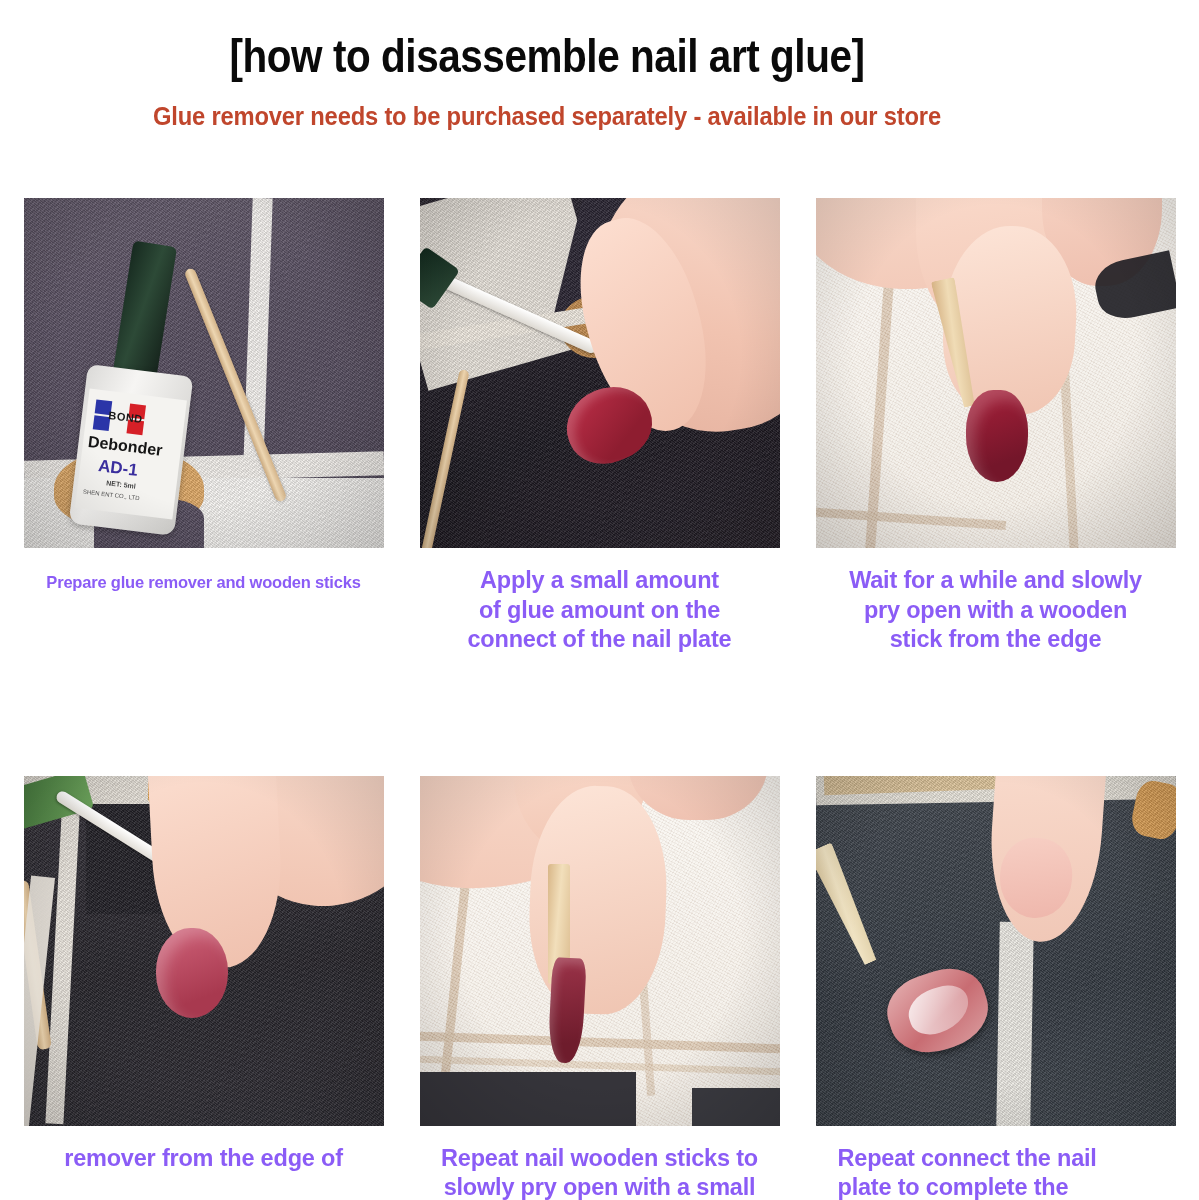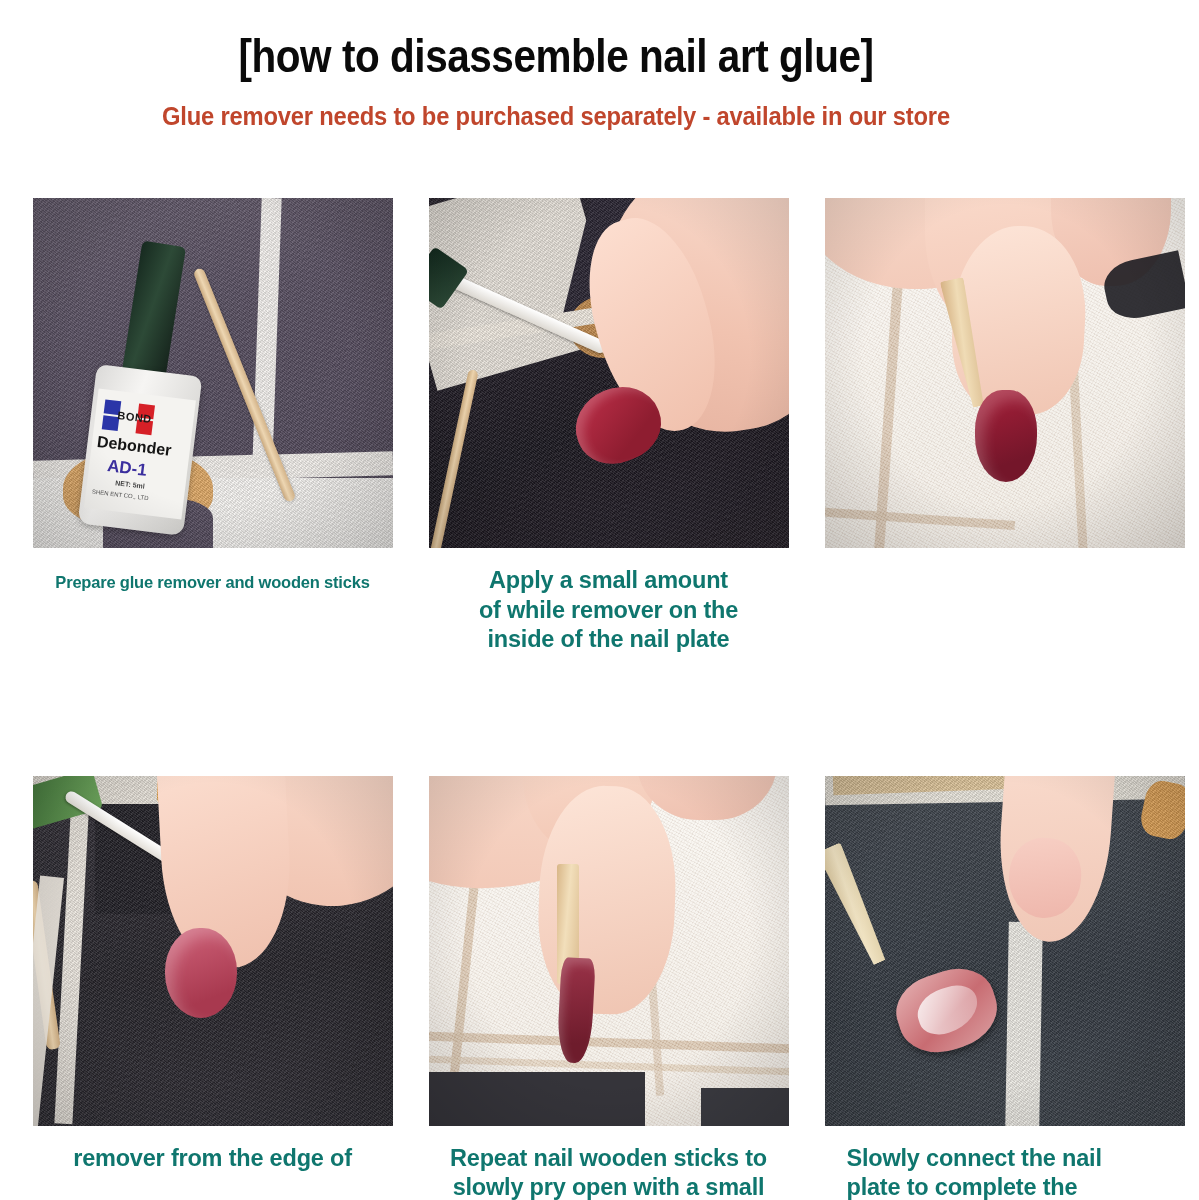--- a/index.html
+++ b/index.html
@@ -2,21 +2,21 @@
 <html><head>
 <meta charset="utf-8">
 <style>
   * { box-sizing: border-box; margin: 0; padding: 0; }
   html, body {
     width: 1199px; height: 1200px;
     background: #ffffff;
     font-family: "Liberation Sans", sans-serif;
     overflow: hidden;
   }
-  .page { position: relative; width: 1094px; height: 1200px; background: #fff; margin-left: 9px; }
+  .page { position: relative; width: 1094px; height: 1200px; background: #fff; }
 
   
   .header { padding-top: 32px; text-align: center; }
   .title {
     font-size: 46px; font-weight: 700; color: #0a0a0a;
     letter-spacing: -0.5px; line-height: 1.05;
     transform: scaleX(0.88); transform-origin: center;
     white-space: nowrap;
   }
   .subtitle {
@@ -62,21 +62,21 @@
     opacity: .7;
   }
   .vign {
     position: absolute; inset: 0; pointer-events: none;
     background: radial-gradient(ellipse at 50% 45%, rgba(0,0,0,0) 55%, rgba(0,0,0,.16) 100%);
   }
 
   
   .caption {
     margin-top: 18px;
-    font-size: 23.5px; font-weight: 700; color: #0f766e;
+    font-size: 23.5px; font-weight: 700; color: #8b5cf6;
     line-height: 1.26; text-align: center;
     letter-spacing: -0.2px;
     padding: 0 4px;
   }
   .caption.small { font-size: 16.5px; margin-top: 24px; }
   .caption.left { text-align: left; padding-left: 22px; }
   .caption .ln { display: block; }
 </style>
 </head>
 <body>
@@ -142,22 +142,22 @@
         <div class="layer" style="left:5px;top:108px;width:180px;height:13px;background:linear-gradient(180deg,#ffffff,#ddd9d2);transform:rotate(24deg);border-radius:7px;box-shadow:0 1px 3px rgba(0,0,0,.4);"></div>
         <div class="layer" style="left:-12px;top:56px;width:42px;height:48px;background:linear-gradient(120deg,#12281d,#2d4a37);transform:rotate(35deg);border-radius:5px;"></div>
 
         <div class="layer" style="left:176px;top:-36px;width:230px;height:270px;background:linear-gradient(200deg,#fbdfd2,#f1c3b0 60%,#e6b3a0);border-radius:48% 40% 45% 50%;transform:rotate(-8deg);"></div>
         <div class="layer" style="left:168px;top:18px;width:112px;height:218px;background:linear-gradient(160deg,#fddfd1,#f0c0ac);border-radius:46% 46% 50% 50%;transform:rotate(-16deg);"></div>
         <div class="layer" style="left:146px;top:190px;width:86px;height:74px;background:linear-gradient(150deg,#c0304a,#8e1d30 70%);border-radius:52% 52% 48% 48%;transform:rotate(-22deg);box-shadow:inset 6px 6px 10px rgba(255,255,255,.18);"></div>
         <div class="vign"></div>
       </div>
       <div class="caption">
         <span class="ln">Apply a small amount</span>
-        <span class="ln">of while remover on the</span>
-        <span class="ln">inside of the nail plate</span>
+        <span class="ln">of glue amount on the</span>
+        <span class="ln">connect of the nail plate</span>
       </div>
     </div>
 
     <div class="cell">
       <div class="photo" style="background:#f3efe9;">
         <div class="layer" style="left:0;top:0;width:360px;height:350px;background:linear-gradient(170deg,#f7f4ee,#ece6dd);"></div>
         <div class="layer" style="left:58px;top:80px;width:10px;height:290px;background:#cbb49a;transform:rotate(4deg);opacity:.85;"></div>
         <div class="layer" style="left:246px;top:58px;width:9px;height:300px;background:#cdb69c;transform:rotate(-3deg);opacity:.8;"></div>
         <div class="layer" style="left:-10px;top:316px;width:200px;height:9px;background:#c9b297;transform:rotate(4deg);opacity:.8;"></div>
         <div class="grain soft"></div>
@@ -165,20 +165,25 @@
         <div class="layer" style="left:-20px;top:-90px;width:250px;height:180px;background:linear-gradient(180deg,#fae0d2,#f3cbba);border-radius:0 0 55% 50%;transform:rotate(-6deg);"></div>
         <div class="layer" style="left:100px;top:-80px;width:130px;height:210px;background:linear-gradient(170deg,#fde2d4,#f2c7b5);border-radius:0 0 46% 46%;"></div>
         <div class="layer" style="left:226px;top:-80px;width:120px;height:168px;background:linear-gradient(170deg,#fbdccd,#eebfae);border-radius:0 0 46% 46%;"></div>
         <div class="layer" style="left:128px;top:28px;width:132px;height:188px;background:linear-gradient(165deg,#fde5d8,#f0c5b2);border-radius:48% 48% 40% 40%;transform:rotate(3deg);"></div>
         <div class="layer" style="left:280px;top:60px;width:80px;height:58px;background:#1d1d22;border-radius:40% 0 0 40%;transform:rotate(-12deg);opacity:.9;"></div>
 
         <div class="layer" style="left:128px;top:80px;width:24px;height:130px;background:linear-gradient(95deg,#d5b183,#f0dcb6 45%,#d8b98c);transform:rotate(-12deg);border-radius:4px 4px 2px 2px;clip-path:polygon(0 0,100% 0,72% 100%,28% 100%);"></div>
 
         <div class="layer" style="left:150px;top:192px;width:62px;height:92px;background:linear-gradient(160deg,#a8203a,#74162a 75%);border-radius:44% 44% 50% 50%;box-shadow:inset 8px 10px 14px rgba(255,255,255,.2);"></div>
         <div class="vign"></div>
+      </div>
+      <div class="caption">
+        <span class="ln">Wait for a while and slowly</span>
+        <span class="ln">pry open with a wooden</span>
+        <span class="ln">stick from the edge</span>
       </div>
     </div>
 
     <div class="cell row2">
       <div class="photo" style="background:#2e2b30;">
         <div class="layer" style="left:0;top:0;width:360px;height:350px;background:linear-gradient(175deg,#35323a,#26242a 55%,#2f2d34);"></div>
         <div class="layer" style="left:0;top:-6px;width:360px;height:34px;background:#e6e1d8;transform:rotate(-1deg);"></div>
         <div class="layer" style="left:30px;top:18px;width:18px;height:330px;background:#ece7df;transform:rotate(3deg);"></div>
         <div class="layer" style="left:62px;top:28px;width:100px;height:110px;background:#222026;"></div>
         <div class="layer" style="left:124px;top:-2px;width:52px;height:34px;background:#e0a24c;border-radius:30%;"></div>
@@ -244,20 +249,20 @@
         <div class="layer" style="left:16px;top:66px;width:26px;height:126px;background:linear-gradient(95deg,#d8c49a,#f0e3c3 45%,#dccba2);transform:rotate(-24deg);border-radius:4px;clip-path:polygon(0 0,100% 0,74% 100%,26% 100%);"></div>
 
         <div class="layer" style="left:176px;top:-60px;width:110px;height:226px;background:linear-gradient(170deg,#fbdfd1,#f0c7b6);border-radius:0 0 50% 50%;transform:rotate(4deg);"></div>
         <div class="layer" style="left:184px;top:62px;width:72px;height:80px;background:linear-gradient(170deg,#f7cfc4,#eeb6ab);border-radius:46% 46% 50% 50%;transform:rotate(4deg);"></div>
 
         <div class="layer" style="left:72px;top:196px;width:100px;height:78px;background:linear-gradient(150deg,#e6b3b4,#c86c72 55%,#dba0a2);border-radius:42% 42% 46% 46%;transform:rotate(-18deg);box-shadow:0 3px 7px rgba(0,0,0,.45);"></div>
         <div class="layer" style="left:92px;top:212px;width:62px;height:44px;background:linear-gradient(120deg,rgba(255,255,255,.85),rgba(255,255,255,.25));border-radius:50% 40% 60% 40%;transform:rotate(-18deg);"></div>
         <div class="vign"></div>
       </div>
       <div class="caption left">
-        <span class="ln">Slowly connect the nail</span>
+        <span class="ln">Repeat connect the nail</span>
         <span class="ln">plate to complete the</span>
 
       </div>
     </div>
 
   </div>
 </div>
 
 </body></html>

